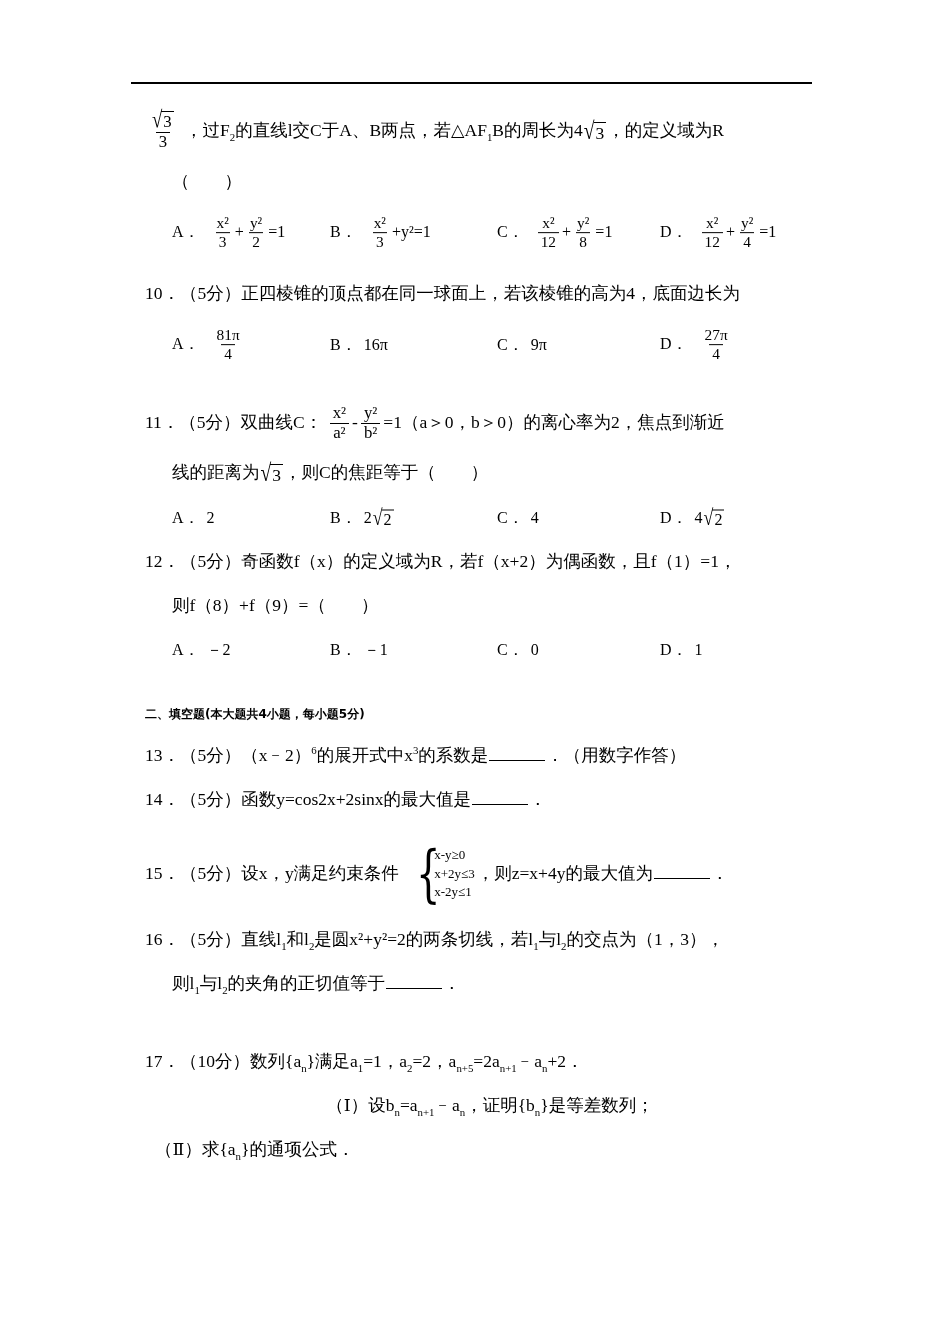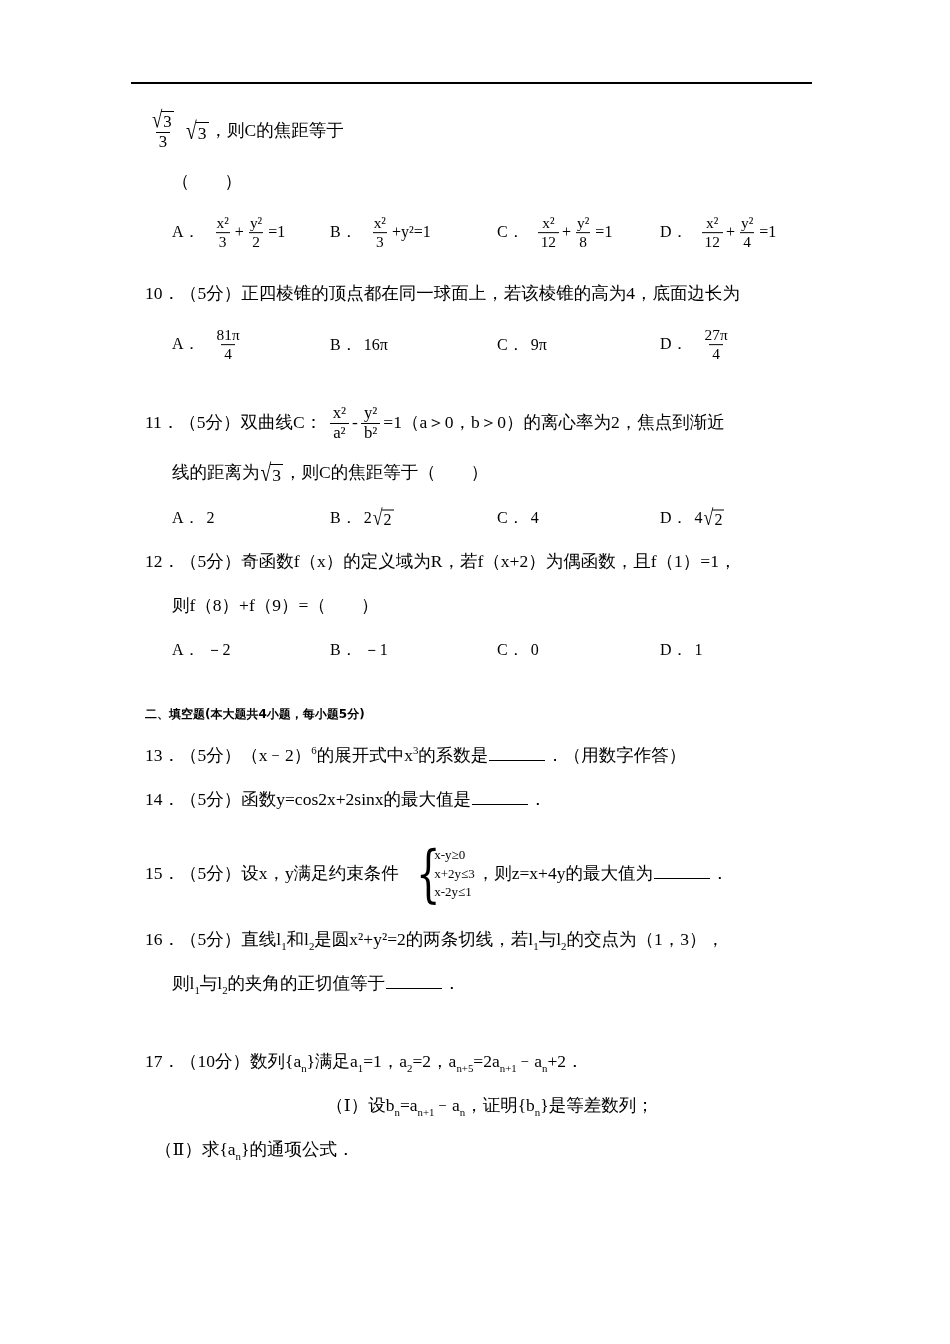--- a/index.html
+++ b/index.html
@@ -173,24 +173,24 @@
 
     <div class="q-line-tall">
       <span class="line">
         <span class="frac">
           <span class="nume"><span class="sqrt">
                 <span class="rad">√</span>
                 <span class="rnd">3</span>
               </span></span>
           <span class="deno">3</span>
         </span>
-        <span class="sqrt">
+        <span>，过F<sub>2</sub>的直线l交C于A、B两点，若△AF<sub>1</sub>B的周长为4</span><span class="sqrt">
             <span class="rad">√</span>
             <span class="rnd">3</span>
-          </span><span>，则C的焦距等于</span>
+          </span><span>，的定义域为R</span>
       </span>
     </div>
 
     <div class="q-line indent">
       <span class="line">（　　）</span>
     </div>
 
     <div class="opts opts-tall">
       <span class="opt oA">
         <span class="lab">A．</span>

